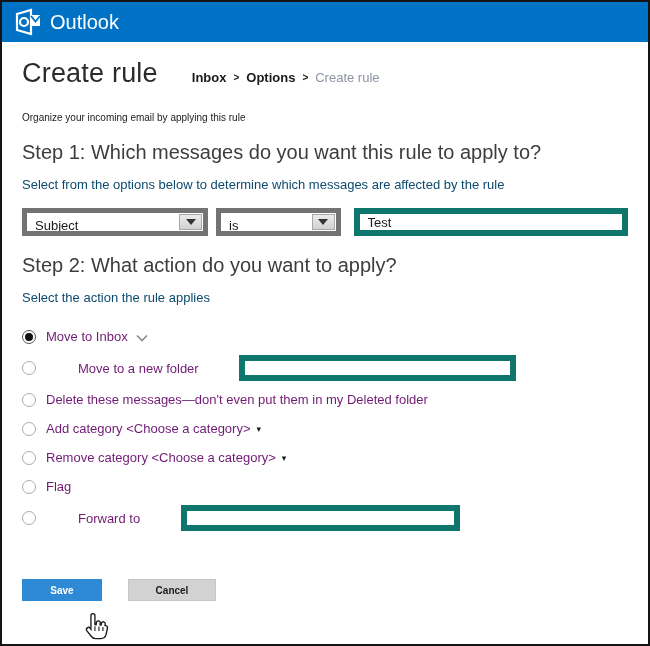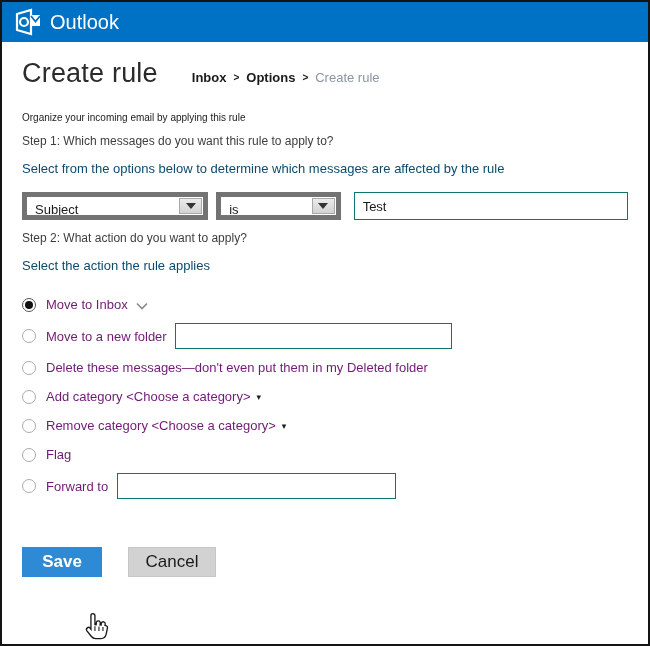--- a/index.html
+++ b/index.html
@@ -50,22 +50,22 @@
     font-size: 13px;
     display: flex;
     align-items: baseline;
     padding-left: 12px;
   }
   .crumb { color: #1a1a1a; font-weight: 600; cursor: pointer; }
   .crumb-sep { color: #1a1a1a; font-size: 10px; font-weight: 700; margin: 0 7px; position: relative; top: -1px; }
   .crumb-current { color: #8b95a3; font-weight: 400; }
   .intro { margin-top: 23px; font-size: 10px; color: #1a1a1a; }
   .step-heading {
-    margin-top: 11px;
-    font-size: 12px;
+    margin-top: 18px;
+    font-size: 20px;
     font-weight: 300;
     color: #3d3d3d;
   }
   .step-sub { margin-top: 13px; font-size: 13px; color: #0c4a6e; }
   
   .cond-row {
     margin-top: 16px;
     display: flex;
     align-items: stretch;
     height: 28px;
@@ -97,37 +97,37 @@
     align-items: center;
     justify-content: center;
   }
   .dd-arrow {
     width: 0; height: 0;
     border-left: 5px solid transparent;
     border-right: 5px solid transparent;
     border-top: 6px solid #333333;
   }
   .text-input {
-    border: 1px solid #0f766e;
+    border: 6px solid #0f766e;
     font-family: "Liberation Sans", sans-serif;
     font-size: 13px;
     color: #1a1a1a;
     padding: 0 8px;
     outline: none;
   }
   .cond-value { width: 280px; margin-left: 13px; }
   
   .options { margin-top: 17px; }
   .option-row {
     display: flex;
     align-items: center;
     min-height: 29px;
     cursor: pointer;
   }
-  .option-row.tall { min-height: 34px; }
+  .option-row.tall { min-height: 34px; gap: 32px; }
   .radio {
     flex: none;
     width: 14px; height: 14px;
     border: 1px solid #ababab;
     border-radius: 50%;
     background: #ffffff;
     position: relative;
   }
   .radio.selected { border-color: #555555; }
   .radio.selected::after {
@@ -140,38 +140,38 @@
   }
   .option-label { font-size: 13px; color: #701a75; margin-left: 10px; white-space: nowrap; }
   .chevron-down { margin-left: 8px; position: relative; top: 1px; }
   .dd-marker { font-size: 9px; color: #1a1a1a; margin-left: 6px; }
   .folder-input  { width: 277px; height: 26px; margin-left: 8px; }
   .forward-input { width: 279px; height: 26px; margin-left: 9px; }
   
   .btn-row { margin-top: 44px; display: flex; }
   .btn {
     font-family: "Liberation Sans", sans-serif;
-    font-size: 17px;
-    height: 30px;
+    font-size: 10px;
+    height: 22px;
     cursor: pointer;
   }
   .btn-save {
     width: 80px;
     background: #2E8AD4;
     border: 1px solid #2E8AD4;
     color: #ffffff;
     font-weight: 600;
   }
   .btn-cancel {
     width: 88px;
     margin-left: 26px;
     background: #d2d2d2;
     border: 1px solid #c6c6c6;
     color: #1a1a1a;
-    font-weight: 400;
+    font-weight: 700;
   }
   
   .cursor {
     position: absolute;
     left: 80px;
     top: 609px;
     width: 30px;
     height: 34px;
     pointer-events: none;
   }

